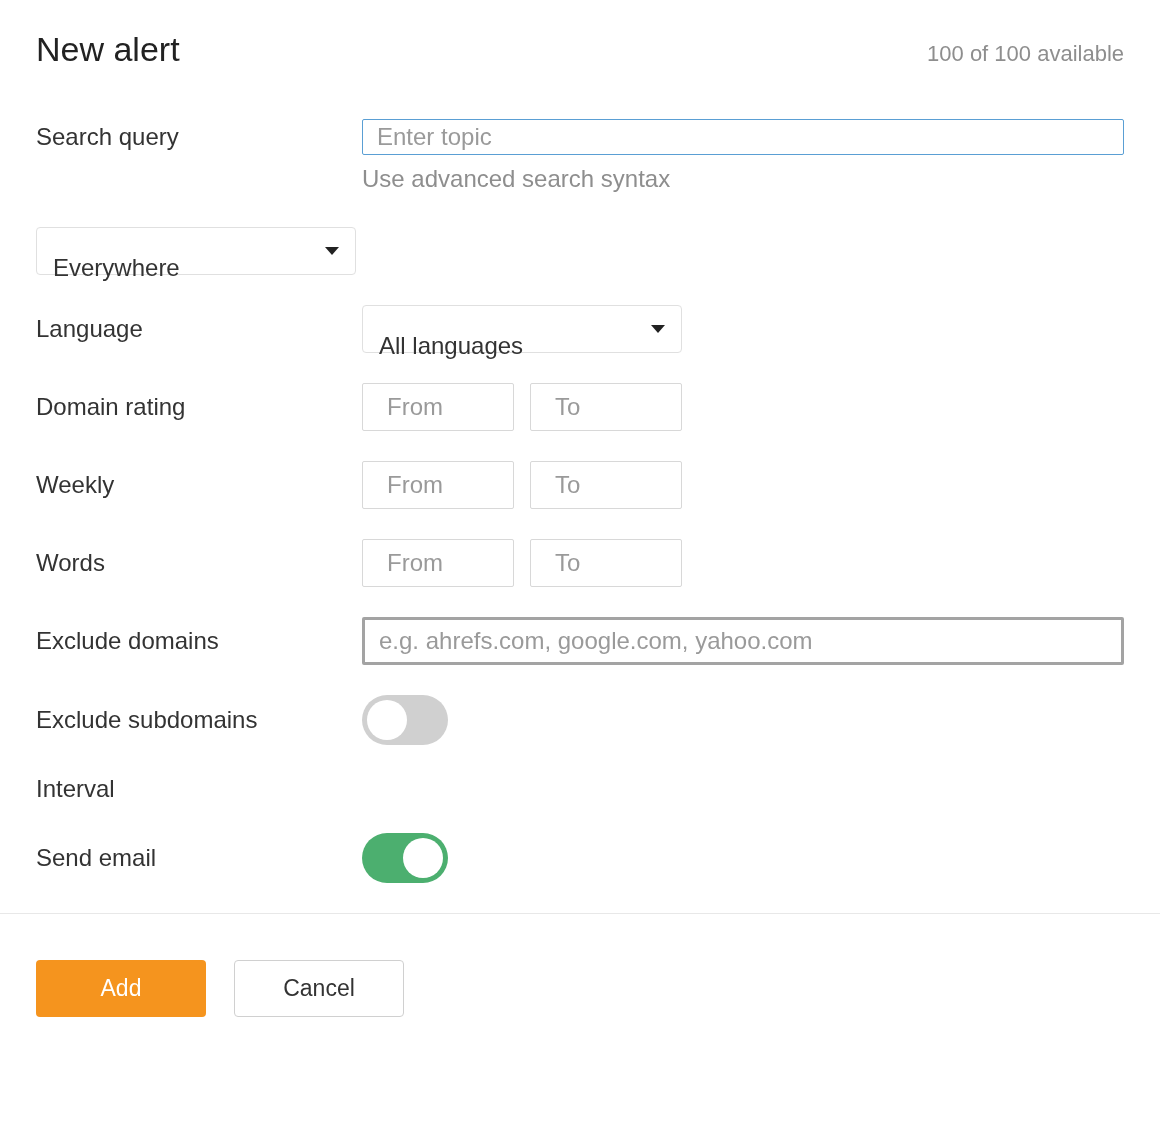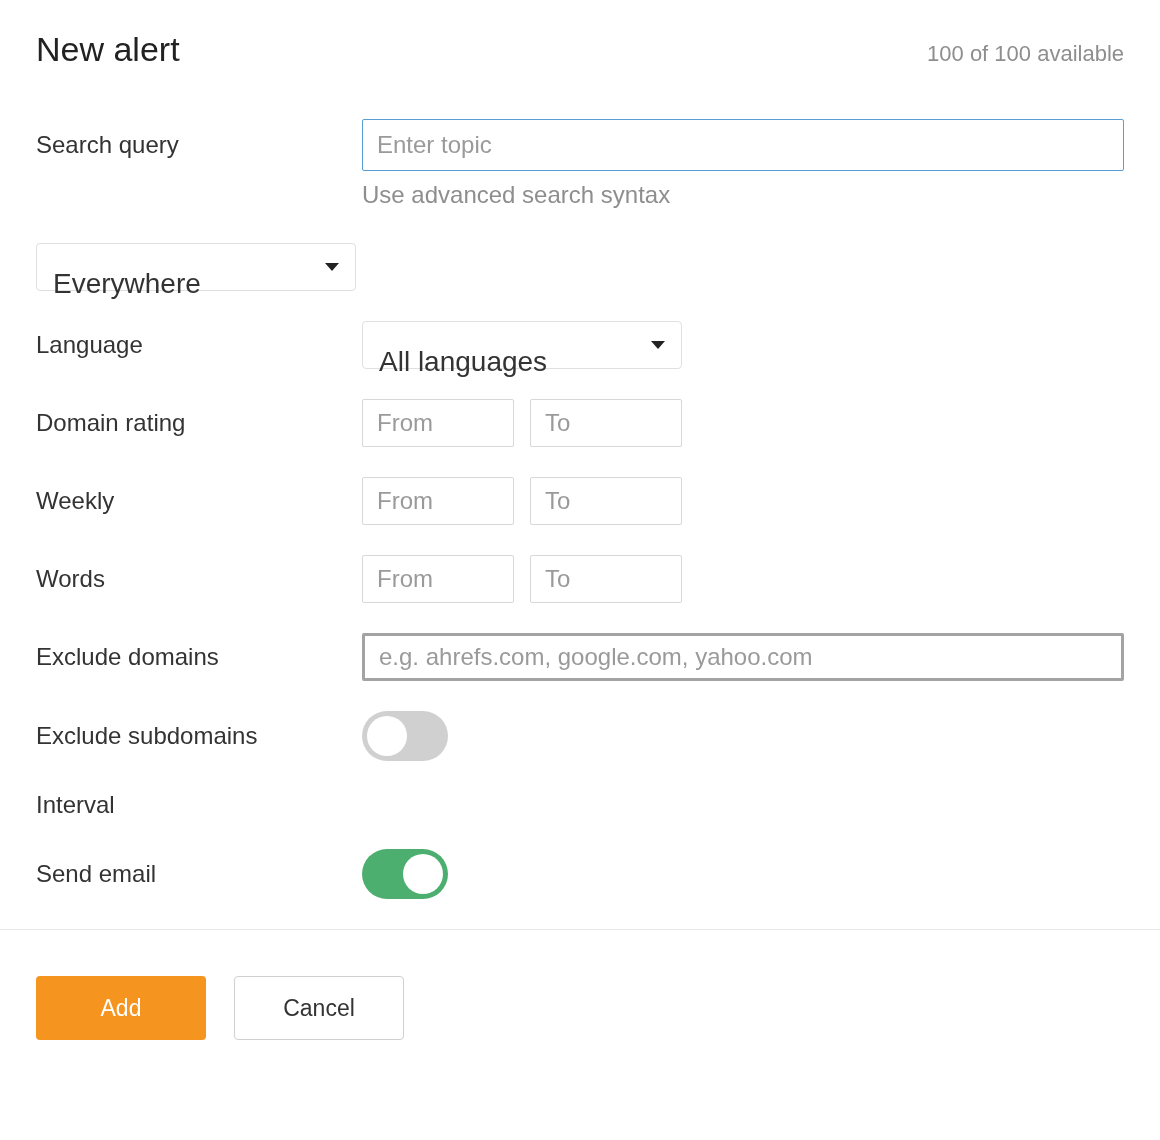--- a/index.html
+++ b/index.html
@@ -54,21 +54,21 @@
       color: #333;
     }
     .controls {
       flex: 1;
       display: flex;
       gap: 16px;
       align-items: center;
     }
     .text-input {
       width: 100%;
-      height: 52px;
+      height: 36px;
       padding: 0 14px;
       font-size: 24px;
       border: 1px solid #5a9fd4;
       border-radius: 2px;
       outline: none;
       color: #333;
       background: #fff;
     }
     .text-input::placeholder {
       color: #9a9a9a;
@@ -97,39 +97,39 @@
       height: 48px;
       border: 1px solid #e0e0e0;
       border-radius: 4px;
       display: flex;
       align-items: center;
       padding: 0 44px 0 16px;
       cursor: pointer;
       background: #fff;
     }
     .select-value {
-      font-size: 28px;
+      font-size: 24px;
       color: #333;
       margin-top: 33px;
     }
     .chevron-down {
       position: absolute;
       right: 16px;
       top: 50%;
       transform: translateY(-50%);
       width: 0;
       height: 0;
       border-left: 7px solid transparent;
       border-right: 7px solid transparent;
       border-top: 8px solid #222;
     }
     .number-input {
       width: 152px;
       height: 48px;
-      padding: 0 14px;
+      padding: 0 24px;
       font-size: 24px;
       border: 1px solid #d8d8d8;
       border-radius: 2px;
       outline: none;
       color: #333;
       background: #fff;
     }
     .number-input::placeholder {
       color: #9a9a9a;
     }
@@ -161,21 +161,21 @@
       border-radius: 50%;
     }
     .footer {
       border-top: 1px solid #e8e8e8;
       padding: 46px 36px;
       display: flex;
       gap: 28px;
       margin-top: 20px;
     }
     .btn {
-      height: 64px;
+      height: 57px;
       padding: 0 30px;
       font-size: 23px;
       border-radius: 4px;
       cursor: pointer;
       display: flex;
       align-items: center;
       justify-content: center;
       min-width: 170px;
     }
     .btn-primary {

